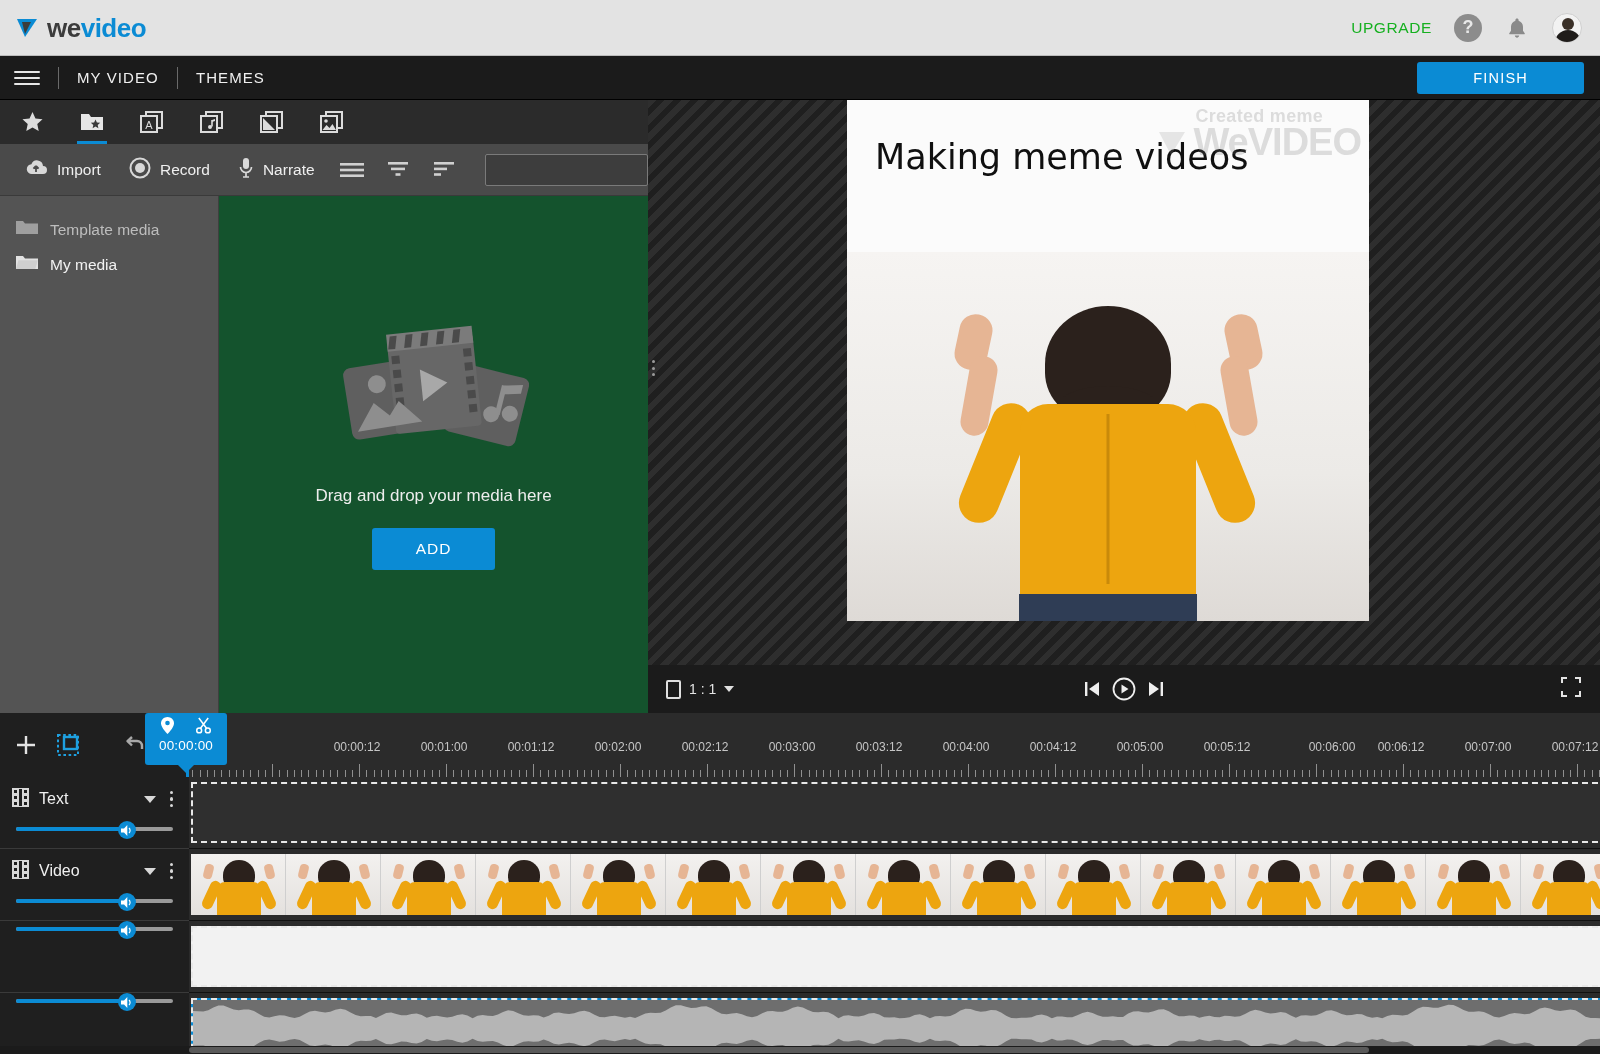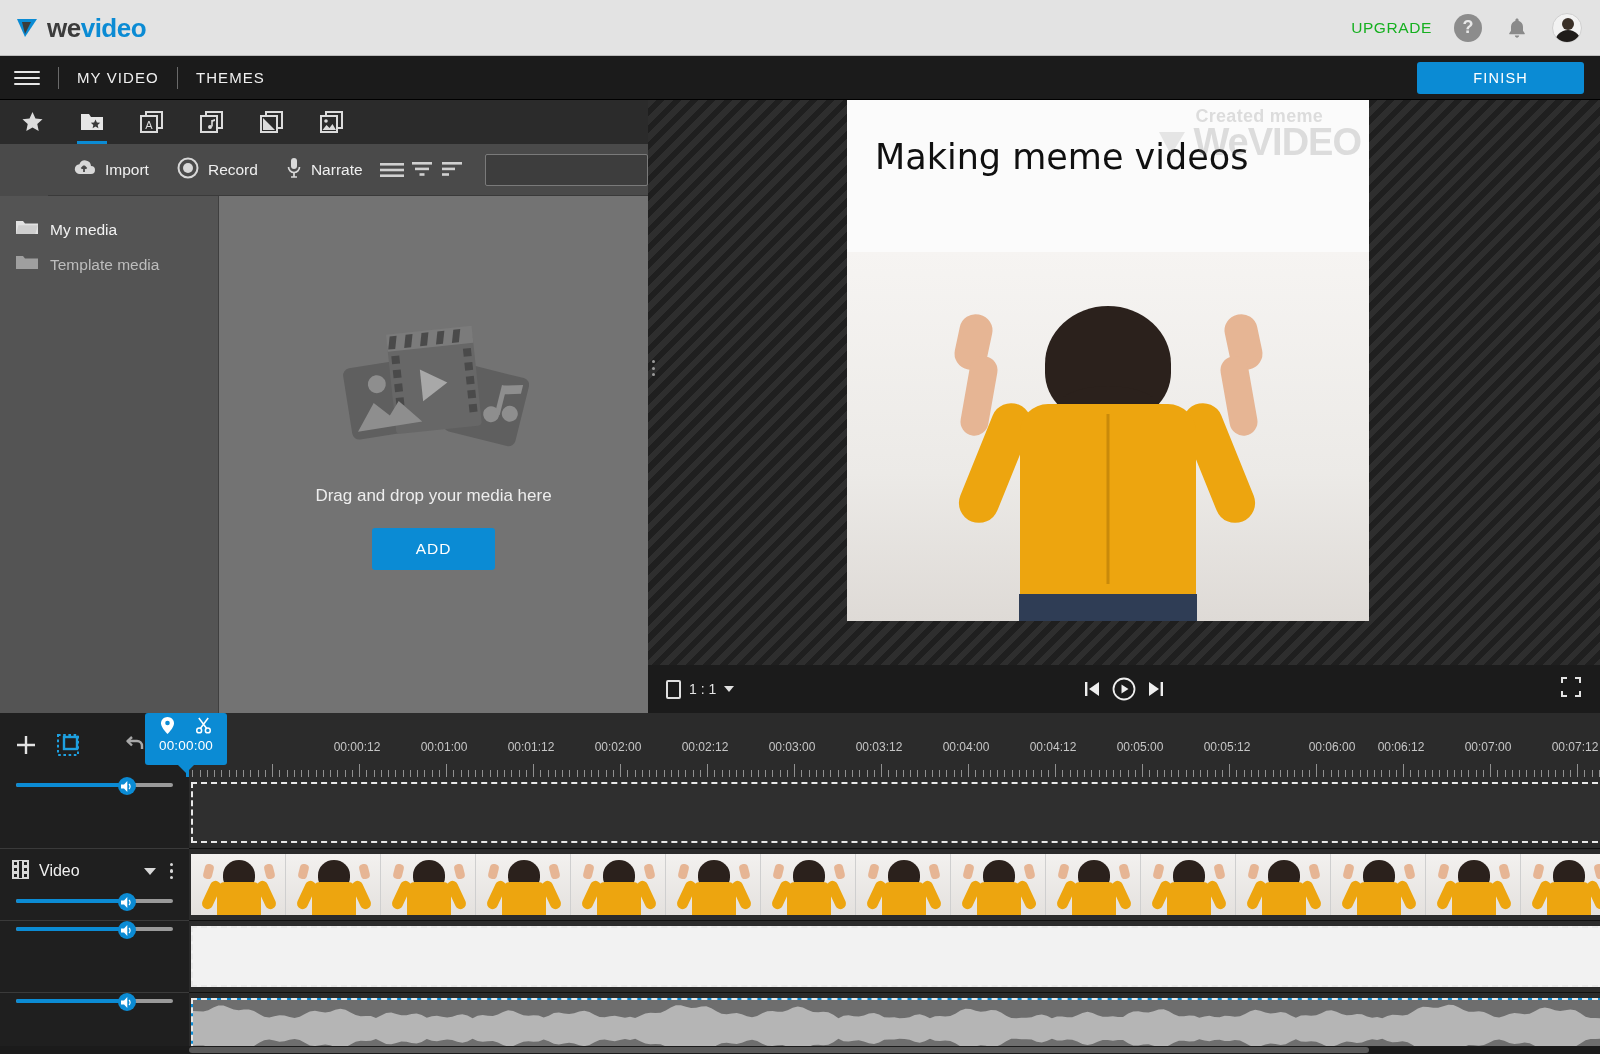--- a/index.html
+++ b/index.html
@@ -69,21 +69,21 @@
   }
   .tabicon {
     width: 36px; height: 44px; display: flex; align-items: center; justify-content: center;
     position: relative; cursor: pointer; color: #d8d8d8;
   }
   .tabicon.active::after {
     content: ""; position: absolute; bottom: 0; left: 3px; right: 3px; height: 3px; background: #0b8bd4;
   }
   .toolrow {
     height: 52px; background: #4a4a4a; display: flex; align-items: center;
-    padding-left: 12px; gap: 4px; flex: 0 0 52px; border-bottom: 1px solid #3a3a3a; margin-left: 48px;
+    padding-left: 12px; gap: 4px; flex: 0 0 52px; border-bottom: 1px solid #3a3a3a;
   }
   .toolbtn {
     display: flex; align-items: center; gap: 9px; padding: 6px 12px;
     color: #efefef; font-size: 15.5px; cursor: pointer;
   }
   .iconbtn { width: 44px; height: 34px; display: flex; align-items: center; justify-content: center; cursor: pointer; color: #d0d0d0; }
   .searchbox {
     margin-left: 16px; width: 163px; height: 32px; background: #3d3d3d;
     border: 1px solid #7a7a7a; border-radius: 2px; display: flex; align-items: center;
     padding: 0 8px; cursor: text;
@@ -93,21 +93,21 @@
     color: #e0e0e0; font-size: 13px; font-family: inherit;
   }
   .panel-body { display: flex; flex: 1; min-height: 0; }
   .folders { width: 219px; background: #545454; padding-top: 16px; flex: 0 0 219px; border-right: 1px solid #3f3f3f; }
   .folder-item {
     display: flex; align-items: center; gap: 12px; padding: 7px 0 7px 16px;
     font-size: 15.5px; cursor: pointer; color: #f2f2f2;
   }
   .folder-item.muted { color: #bdbdbd; }
   .dropzone {
-    flex: 1; background: #737373; display: flex; flex-direction: column;
+    flex: 1; background: #14532d; display: flex; flex-direction: column;
     align-items: center; justify-content: center; padding-bottom: 20px;
   }
   .dz-art { margin-bottom: 34px; }
   .dz-text { color: #ededed; font-size: 17px; margin-bottom: 22px; }
   .add-btn {
     background: #0b8bd4; color: #fff; border: none; border-radius: 3px;
     padding: 12px 44px; font-size: 15.5px; letter-spacing: 1px; cursor: pointer; font-family: inherit;
   }
 
   
@@ -386,36 +386,36 @@
             <svg width="17" height="17" viewBox="0 0 17 17">
                 <circle cx="7" cy="7" r="5.4" fill="none" stroke="#dcdcdc" stroke-width="1.8"></circle>
                 <path d="M11 11l5 5" stroke="#dcdcdc" stroke-width="1.8"></path>
               </svg>
           </span>
         </div>
       </div>
 
       <div class="panel-body">
         <div class="folders">
+          <div class="folder-item muted">
+            <span>
+              <svg width="22" height="17" viewBox="0 0 22 17">
+                  <path d="M0 2h7l2 2.6h13V15H0z" fill="#9f9f9f"></path>
+                </svg>
+            </span>
+            <span>Template media</span>
+          </div>
           <div class="folder-item">
             <span>
               <svg width="22" height="17" viewBox="0 0 22 17">
                   <path d="M0 2h7l2 2.6h13V15H0z" fill="#e2e2e2"></path>
                   <path d="M2.4 6.3h19.4L19.3 15H0z" fill="#cfcfcf"></path>
                 </svg>
             </span>
             <span>My media</span>
-          </div>
-          <div class="folder-item muted">
-            <span>
-              <svg width="22" height="17" viewBox="0 0 22 17">
-                  <path d="M0 2h7l2 2.6h13V15H0z" fill="#9f9f9f"></path>
-                </svg>
-            </span>
-            <span>Template media</span>
           </div>
         </div>
 
         <div class="dropzone">
           <div class="dz-art">
             <svg width="190" height="128" viewBox="0 0 190 128">
               <g fill="#5f5f5f">
                 <g transform="rotate(-9 40 78)">
                   <rect x="8" y="44" width="78" height="72" rx="7"></rect>
                 </g>
@@ -790,20 +790,41 @@
           </span>
         </div>
         <div class="chip-time">00:00:00</div>
       </div>
       <div class="playhead-line"></div>
     </div>
 
     <div class="tl-body">
       <div class="tl-headers" id="track-headers">
           <div class="trk-head">
+            <div class="trk-row1">
+              <span><svg width="17" height="19" viewBox="0 0 17 19">
+                  <rect x="0" y="0" width="17" height="19" fill="#d8d8d8"></rect>
+                  <g fill="#1f1f1f">
+                    <rect x="2" y="2" width="3" height="3"></rect>
+                    <rect x="2" y="8" width="3" height="3"></rect>
+                    <rect x="2" y="14" width="3" height="3"></rect>
+                    <rect x="12" y="2" width="3" height="3"></rect>
+                    <rect x="12" y="8" width="3" height="3"></rect>
+                    <rect x="12" y="14" width="3" height="3"></rect>
+                    <rect x="7" y="1" width="3" height="17"></rect>
+                  </g>
+                </svg></span>
+              <span class="trk-name">Text</span>
+              <span class="trk-caret"></span>
+              <span class="trk-dots">
+                <i></i>
+                <i></i>
+                <i></i>
+              </span>
+            </div>
             <div class="vol-slider">
               <div class="vol-track"></div>
               <div class="vol-fill"></div>
               <div class="vol-knob">
                 <svg width="12" height="11" viewBox="0 0 12 11">
                   <path d="M0 3.5h3L6.3 0v11L3 7.5H0z" fill="#fff"></path>
                   <path d="M8 3a3.4 3.4 0 010 5" stroke="#fff" stroke-width="1.2" fill="none"></path>
                 </svg>
               </div>
             </div>

